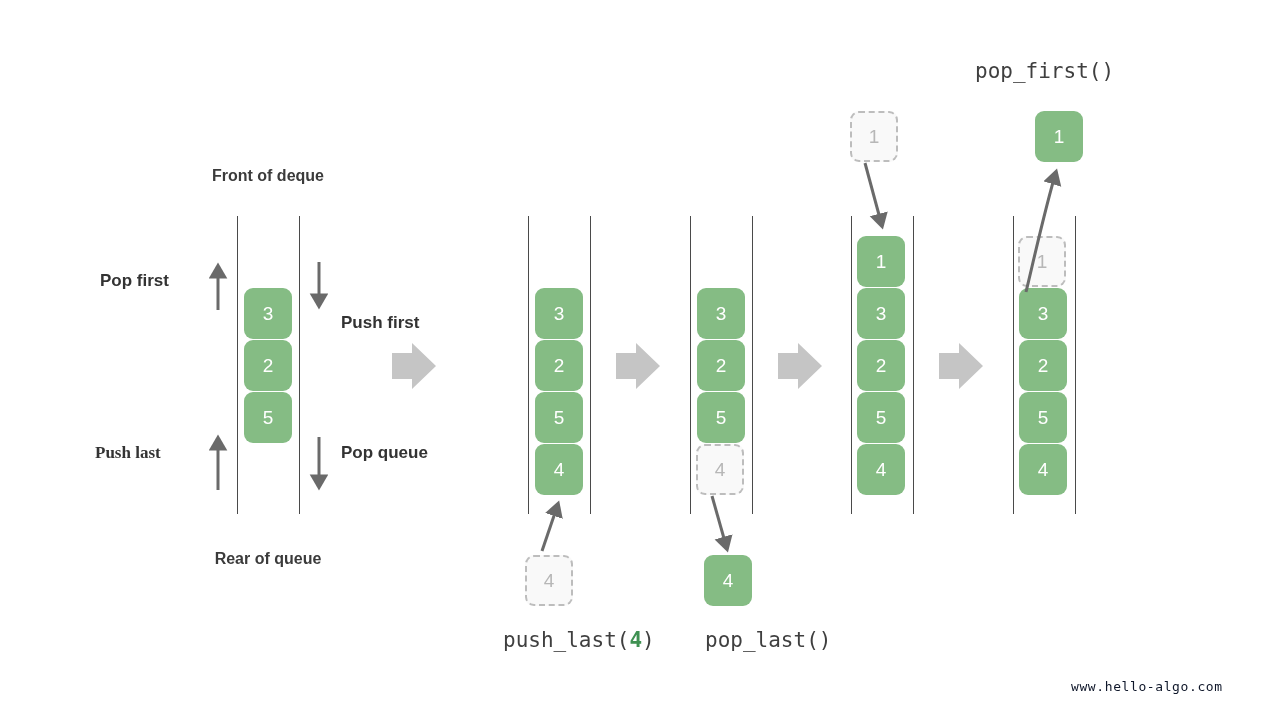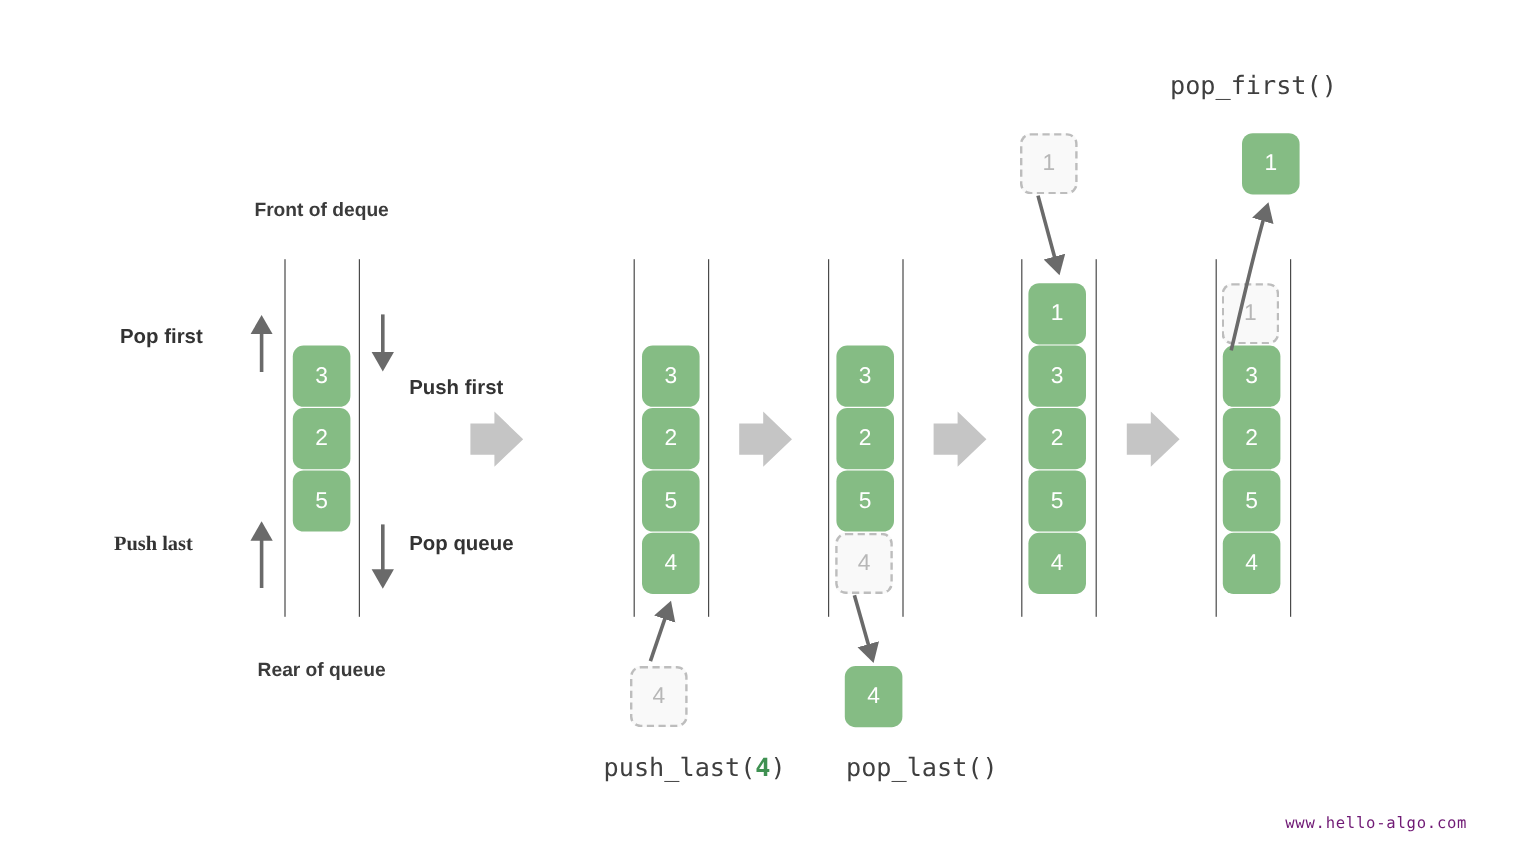--- a/index.html
+++ b/index.html
@@ -21,21 +21,21 @@
   .hdr-label{
     position:absolute;color:#3b3b3b;font-weight:bold;font-size:16px;
     white-space:nowrap;text-align:center;
   }
   .code-label{
     position:absolute;color:#3f3f3f;font-size:21px;white-space:nowrap;
     font-family:"DejaVu Sans Mono",monospace;
   }
   .code-label .arg{color:#3f9152;font-weight:bold;}
   .watermark{
-    position:absolute;color:#701a75;font-size:13px;white-space:nowrap;
+    position:absolute;color:#0f172a;font-size:13px;white-space:nowrap;
     font-family:"DejaVu Sans Mono",monospace;letter-spacing:0.6px;
   }
 
   
   .rail{position:absolute;width:1px;background:#4a4a4a;}
 
   
   .cell{
     position:absolute;width:48px;height:51px;border-radius:9px;
     display:flex;align-items:center;justify-content:center;

